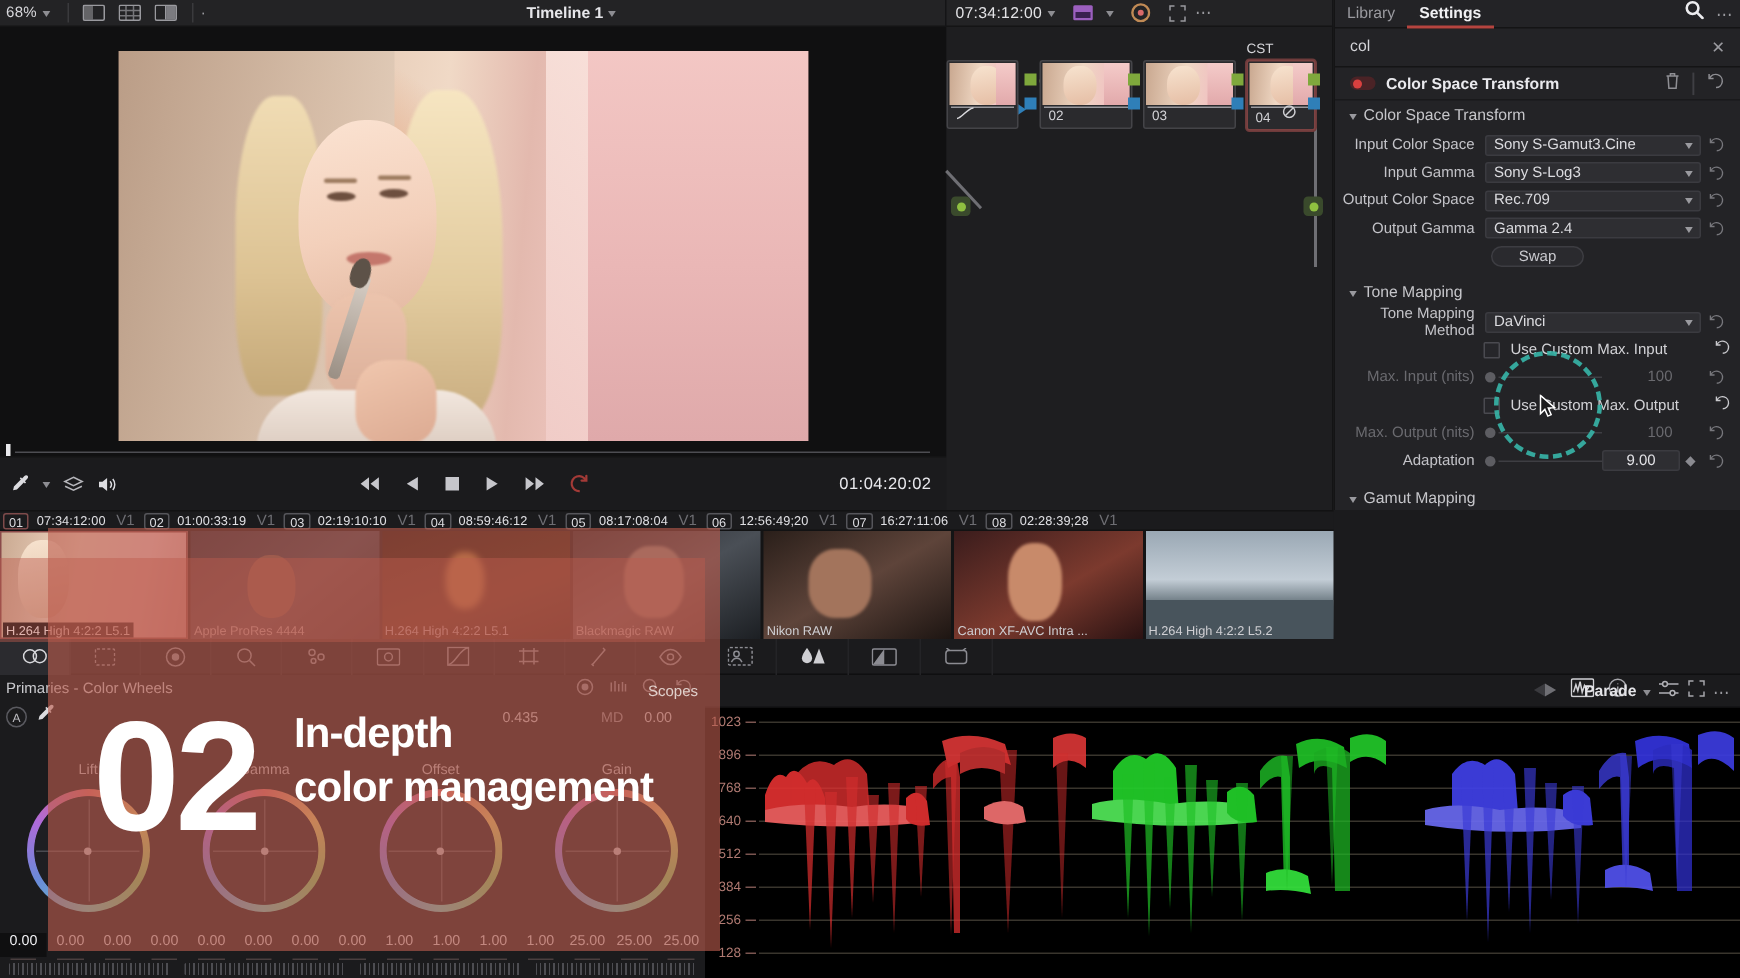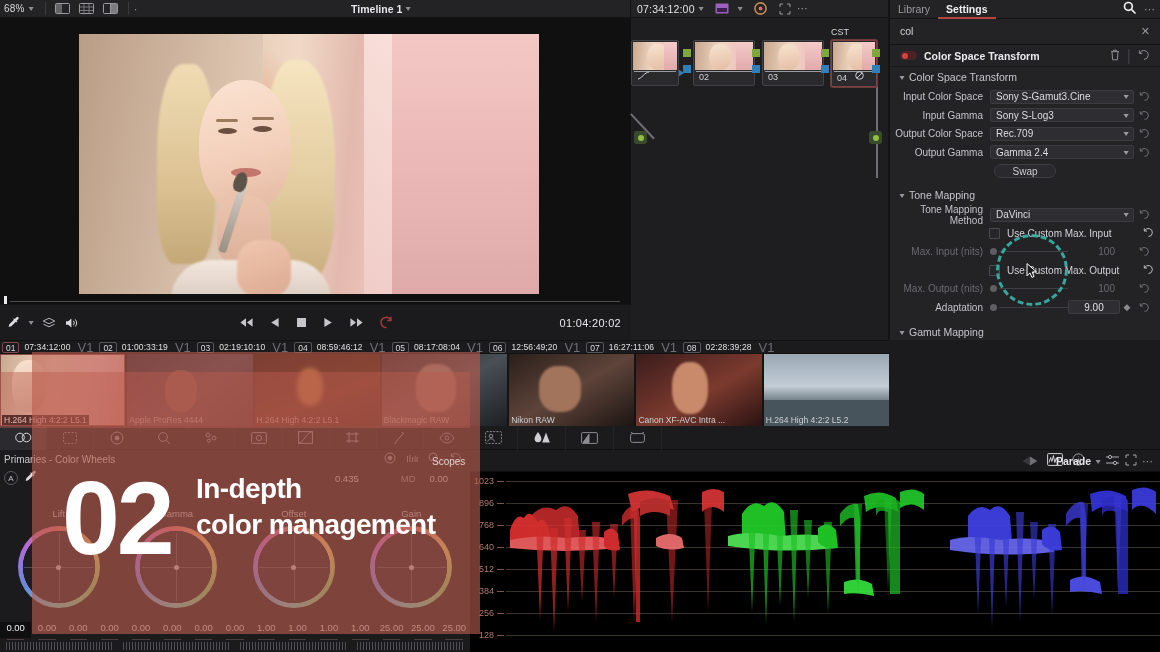--- a/index.html
+++ b/index.html
@@ -197,21 +197,21 @@
   .cursor { position:absolute; left:1026px; top:263px; pointer-events:none; }
 
   
   .tlbar { position:absolute; left:0; top:340px; width:889px; height:14px;
     background:#1b1b1d; display:flex; align-items:center;
     border-top:1px solid #121213; border-bottom:1px solid #121213; }
   .clipno { border:1px solid #55555a; border-radius:2px; font-size:8.5px; color:#dcdce0;
     padding:0 3px; height:11px; line-height:10px; margin-left:6px; }
   .clipno.first { border-color:#7e4b4b; margin-left:2px; }
   .cliptc { font-size:8.5px; color:#e0e0e4; margin-left:5px; letter-spacing:.1px; }
-  .clipv1 { font-size:13px; color:#6e6e73; margin-left:7px; }
+  .clipv1 { font-size:10px; color:#6e6e73; margin-left:7px; }
 
   .thumbs { position:absolute; left:0; top:354px; width:889px; height:72px;
     display:flex; background:#141415; gap:2px; }
   .thumb-cell { flex:1; position:relative; overflow:hidden; background:#222; }
   .thumb-cell.sel { outline:1px solid #8a4a4a; outline-offset:-1px; }
   .tname { position:absolute; left:2px; bottom:1px; font-size:8.5px; color:#cfcfd3; }
   .tname.hl { background:#0d0d0e; padding:0 2px; color:#fff; }
 
   
   .cwpanel { position:absolute; left:0; top:426px; width:470px; height:226px; background:#1b1b1d; }

